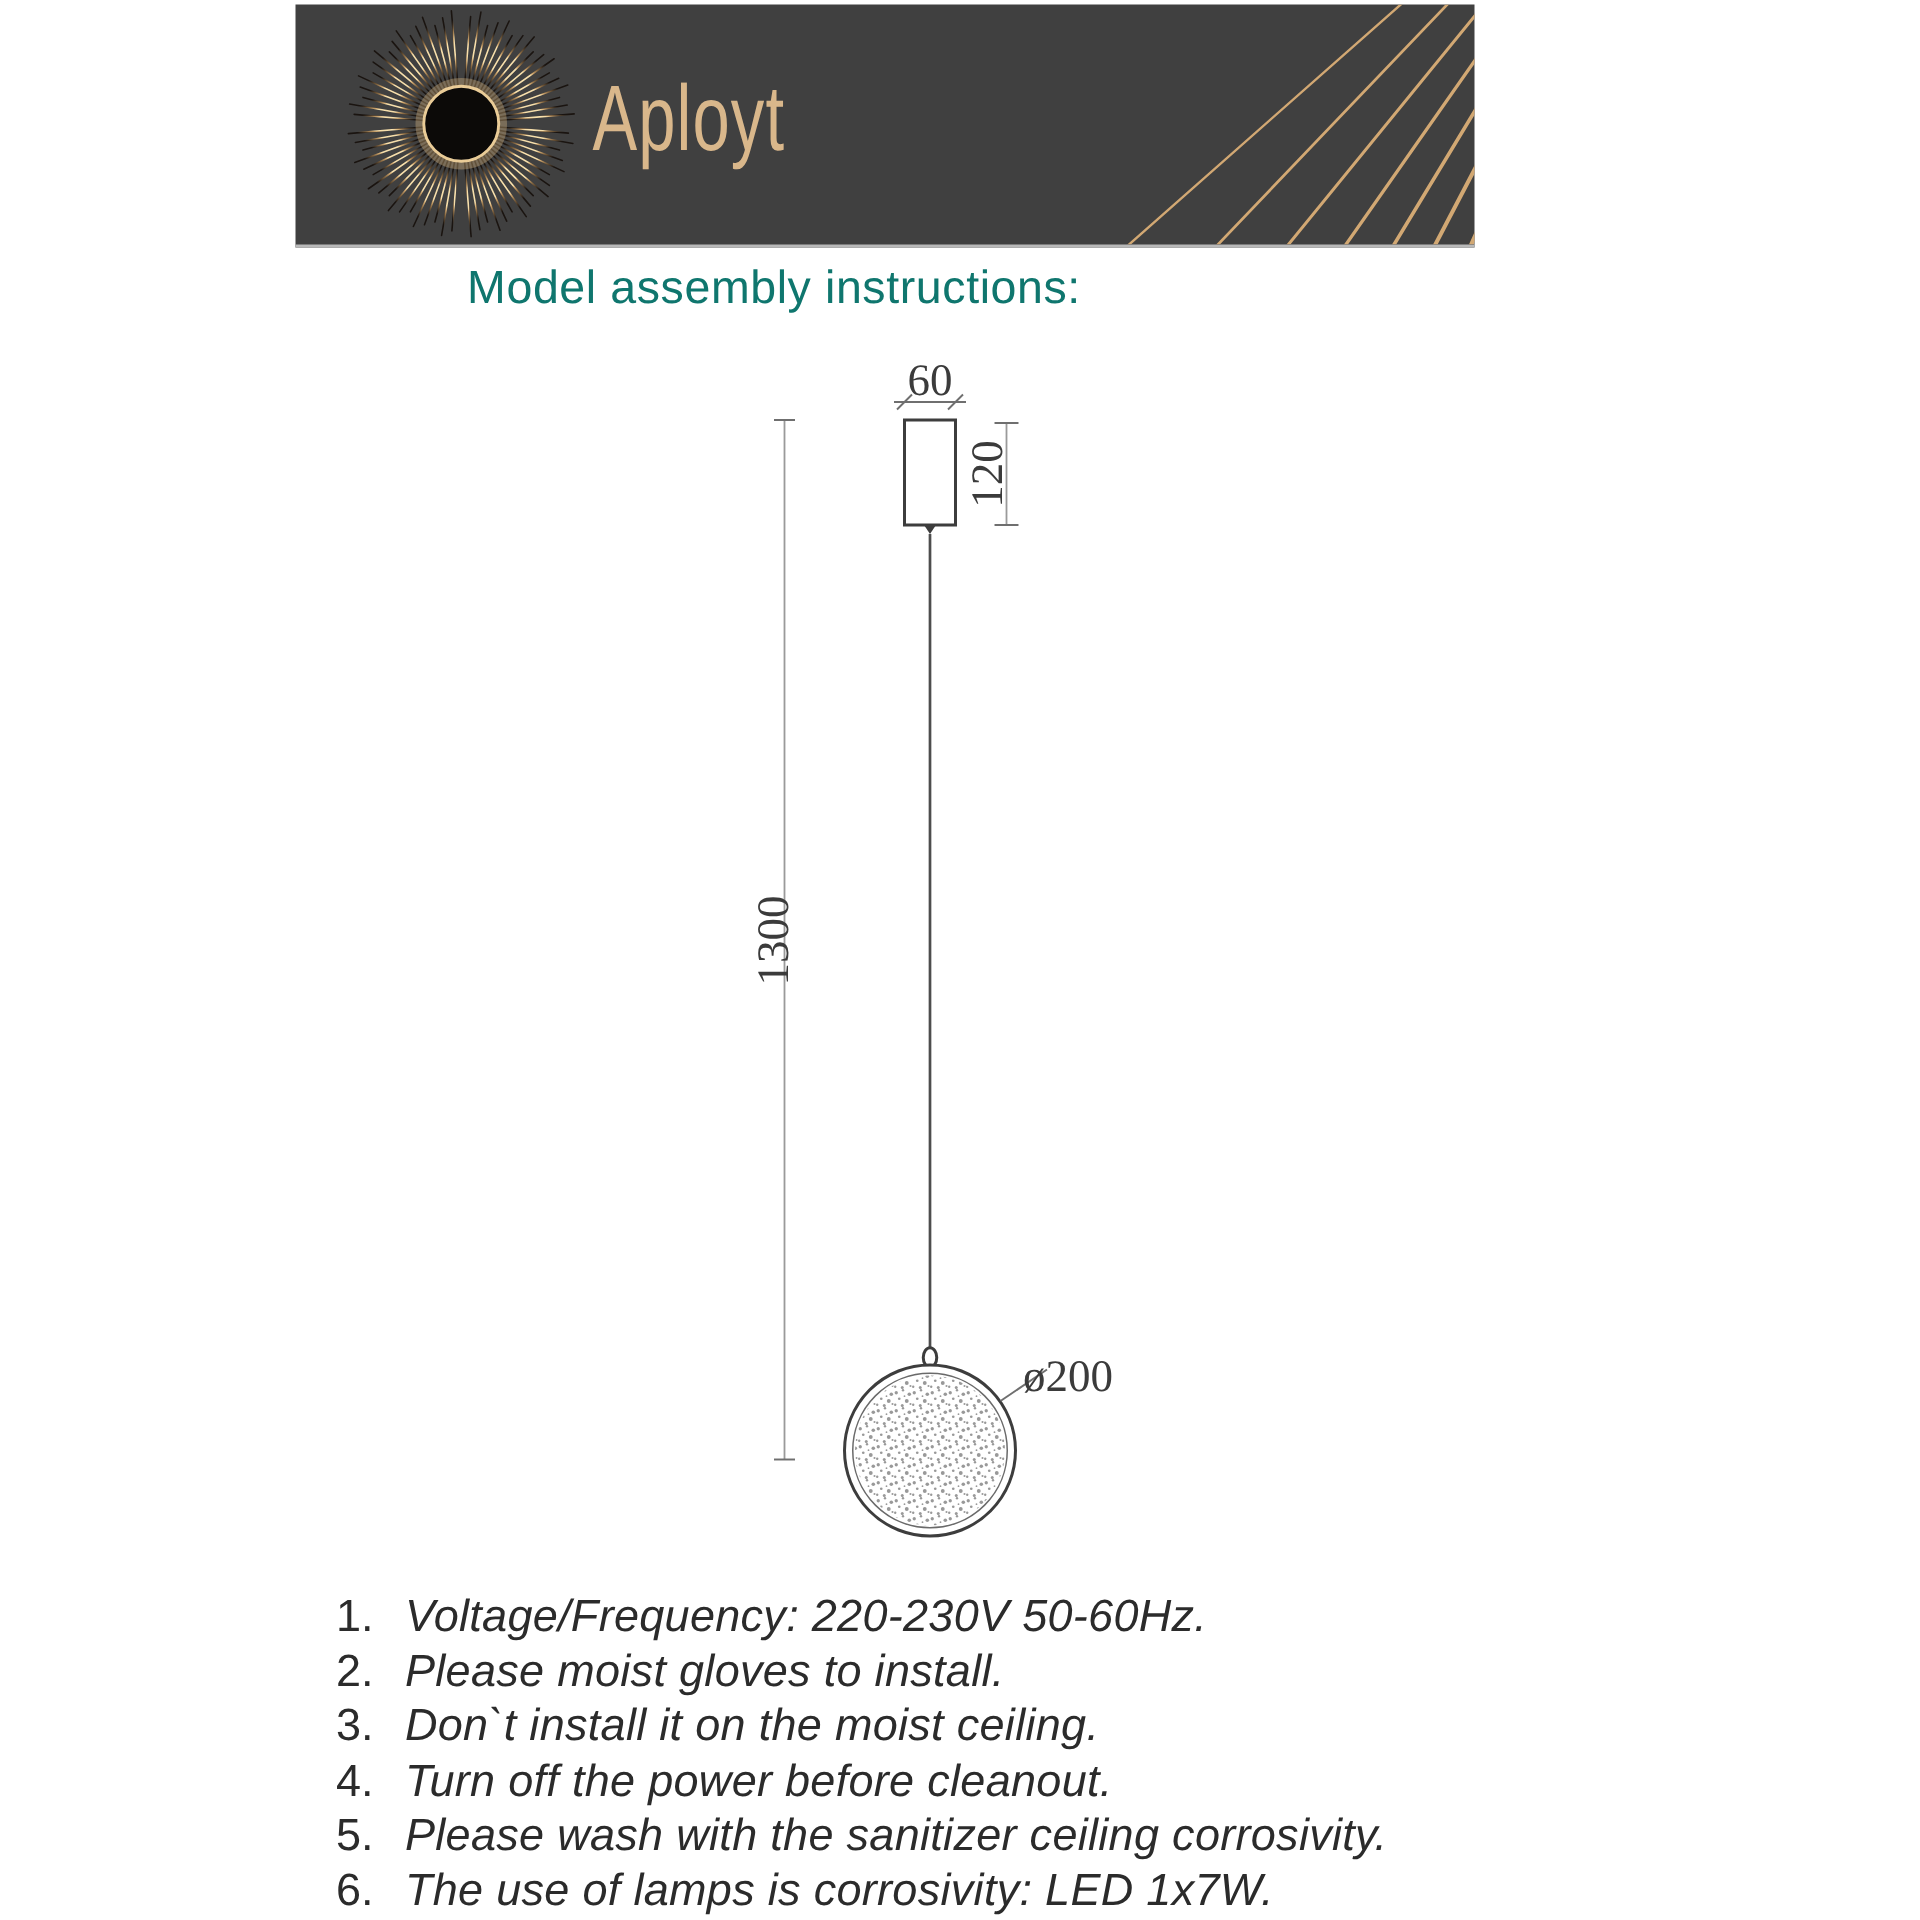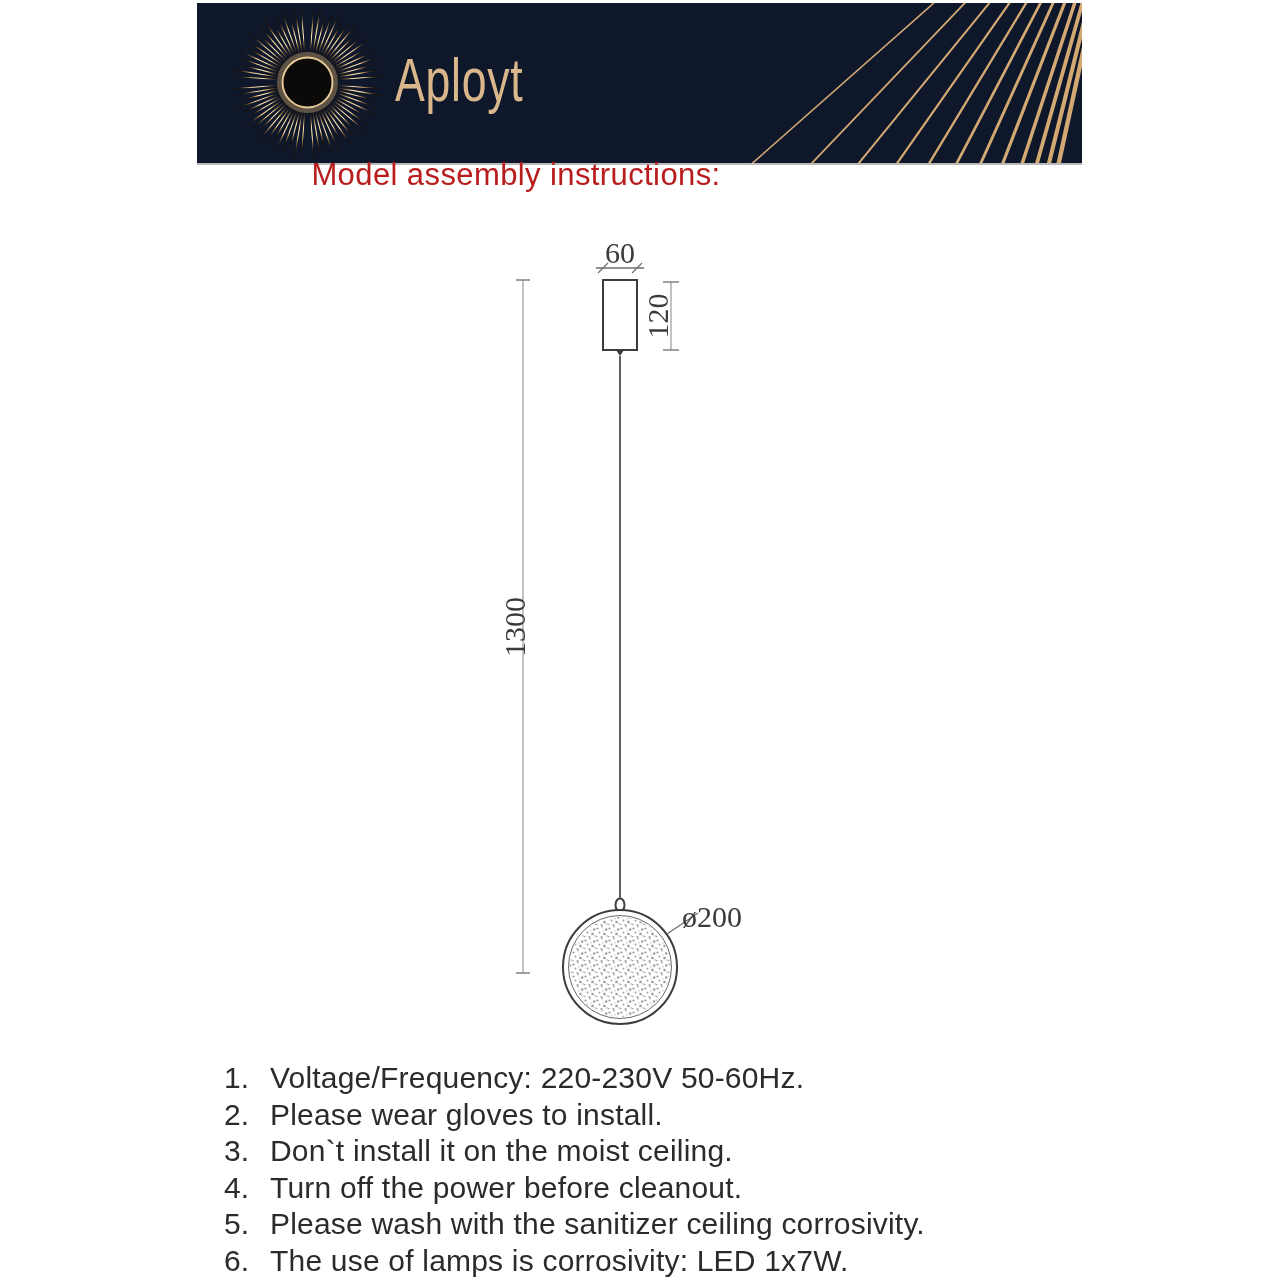--- a/index.html
+++ b/index.html
@@ -5,57 +5,57 @@
   html,body { margin:0; padding:0; }
   body {
     width:1280px; height:1280px; position:relative; overflow:hidden;
     background:#ffffff;
     font-family:"Liberation Sans","DejaVu Sans",sans-serif;
     color:#2e2e2e;
   }
 
   
   .banner {
-    position:absolute; left:197px; top:3px; width:885px; height:160px;
-    background:#0f172a; overflow:hidden;
+    position:absolute; left:197px; top:3px; width:786px; height:160px;
+    background:#404040; overflow:hidden;
     border-bottom:2px solid #b9b9b9;
     box-sizing:content-box;
   }
   .logo { position:absolute; left:33px; top:2px; width:155px; height:155px; }
   .wordmark {
     position:absolute; left:198px; top:46px;
     font-size:62px; line-height:62px; font-weight:400;
     color:#d9b78b; letter-spacing:1px;
     transform:scaleX(0.72); transform-origin:left center;
     white-space:nowrap;
   }
   .fan { position:absolute; left:0; top:0; width:885px; height:160px; }
 
   
   .titleblock {
-    position:absolute; left:0; top:156px; width:1032px;
+    position:absolute; left:0; top:173px; width:1032px;
     text-align:center; font-size:31px; line-height:38px;
-    color:#b91c1c; letter-spacing:0.4px;
+    color:#0f766e; letter-spacing:0.4px;
   }
 
   
   .diagram { position:absolute; left:440px; top:230px; }
   .part   { fill:#ffffff; stroke:#3d3d3d; stroke-width:2; }
   .dim    { stroke:#9a9a9a; stroke-width:1.2; fill:none; }
   .dim2   { stroke:#6f6f6f; stroke-width:1.3; fill:none; }
   .cable  { stroke:#4d4d4d; stroke-width:1.8; }
   .dimtext {
     font-family:"Liberation Serif","DejaVu Serif","DejaVu Sans",serif;
     font-size:30px; fill:#3b3b3b;
   }
 
   
   .inst { position:absolute; left:0; width:1280px; height:37px; font-size:30px; line-height:37px; color:#2b2b2b; }
   .inst .num { position:absolute; left:224px; }
-  .inst .txt { position:absolute; left:270px; white-space:nowrap; letter-spacing:0.2px; }
+  .inst .txt { position:absolute; left:270px; white-space:nowrap; letter-spacing:0.2px;font-style:italic; }
   .r1 { top:1059px; } .r2 { top:1096px; } .r3 { top:1132px; }
   .r4 { top:1169px; } .r5 { top:1205px; } .r6 { top:1242px; }
 </style>
 </head>
 <body>
 
 <div class="banner">
 
   <svg class="logo" viewBox="0 0 160 160">
     <defs>
@@ -227,21 +227,21 @@
     <text class="dimtext" x="242" y="697" text-anchor="start">ø200</text>
   </g>
 </svg>
 
 <div class="inst r1">
   <span class="num">1.</span>
   <span class="txt">Voltage/Frequency: 220-230V 50-60Hz.</span>
 </div>
 <div class="inst r2">
   <span class="num">2.</span>
-  <span class="txt">Please wear gloves to install.</span>
+  <span class="txt">Please moist gloves to install.</span>
 </div>
 <div class="inst r3">
   <span class="num">3.</span>
   <span class="txt">Don`t install it on the moist ceiling.</span>
 </div>
 <div class="inst r4">
   <span class="num">4.</span>
   <span class="txt">Turn off the power before cleanout.</span>
 </div>
 <div class="inst r5">

